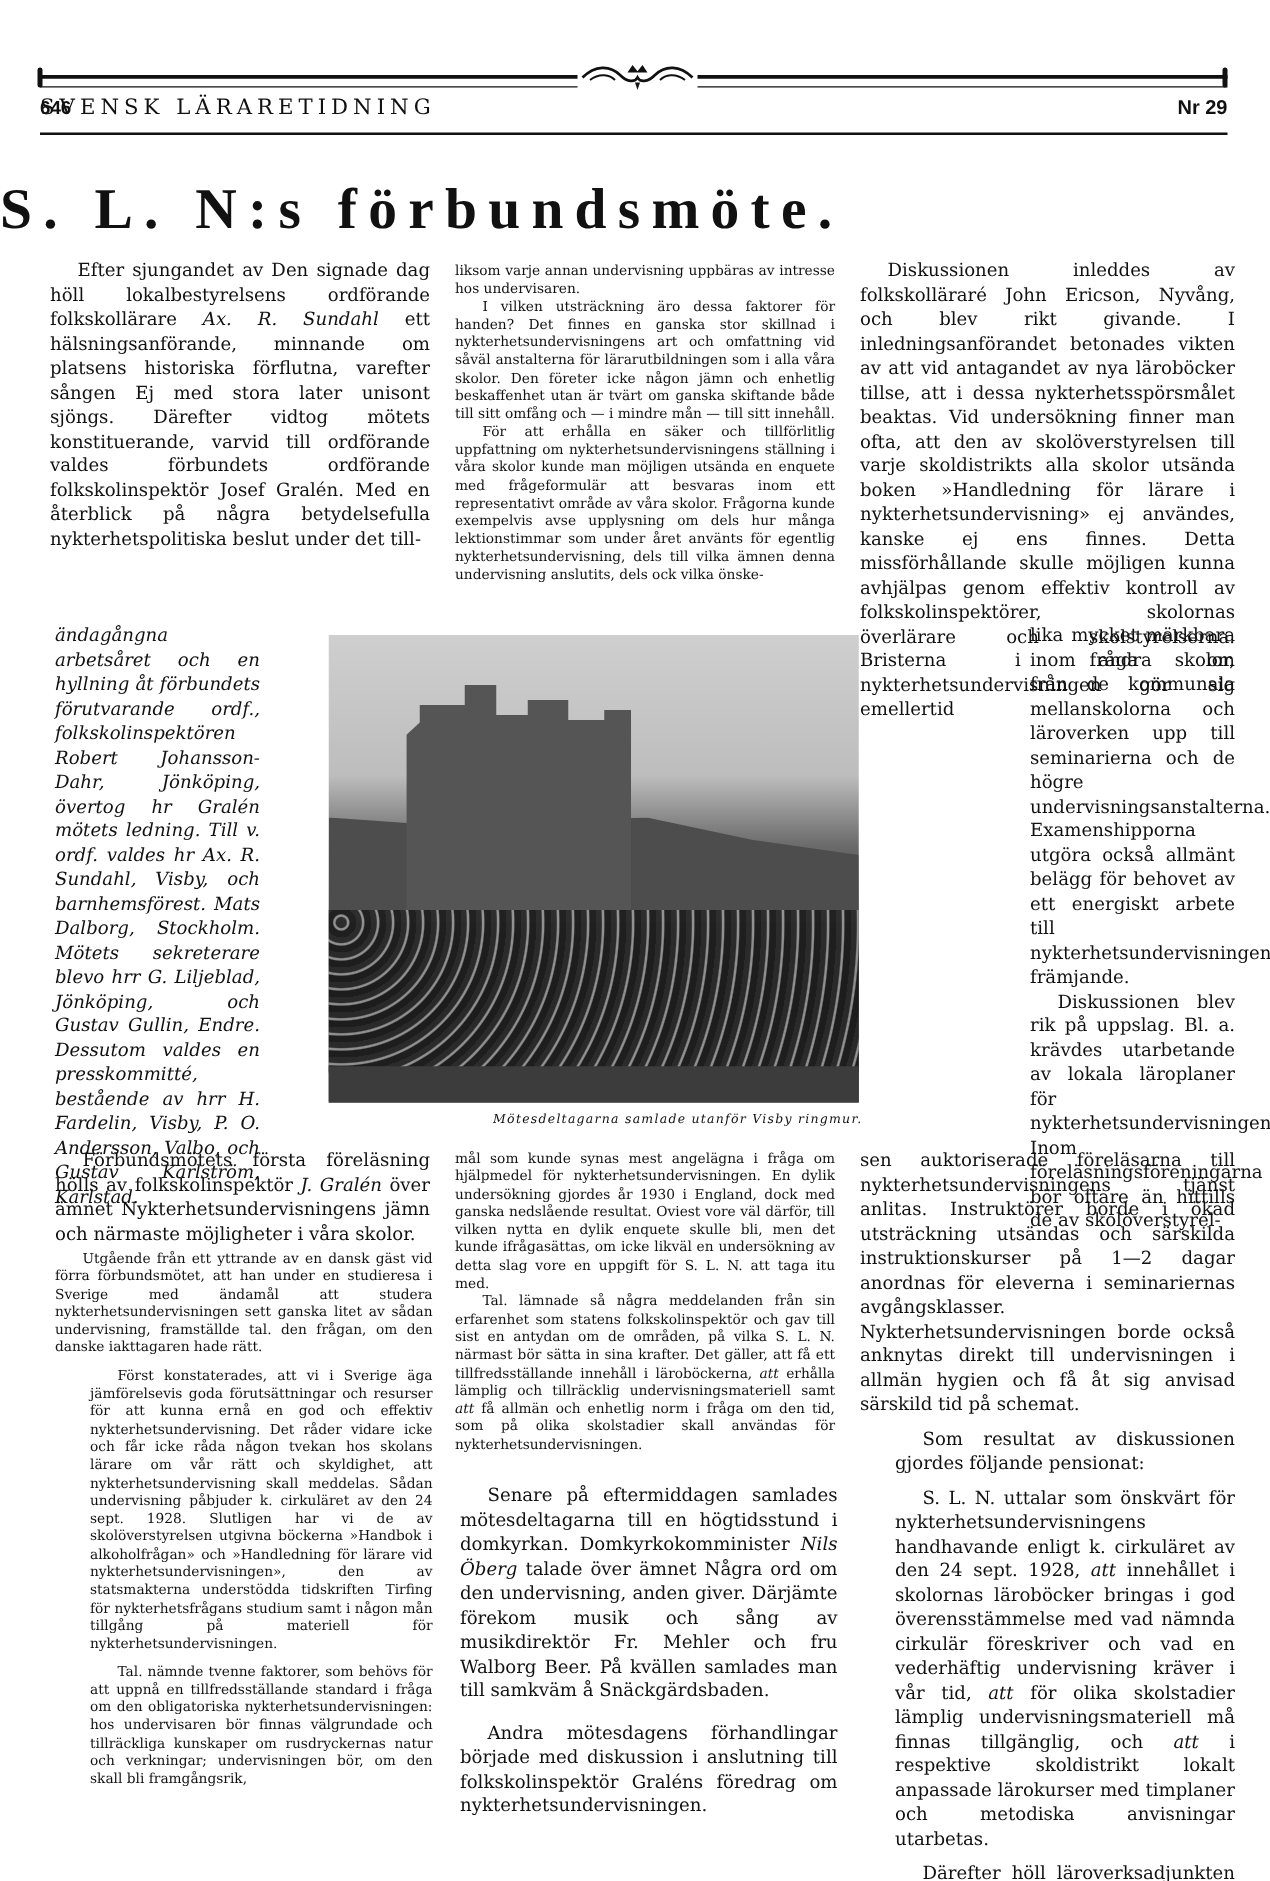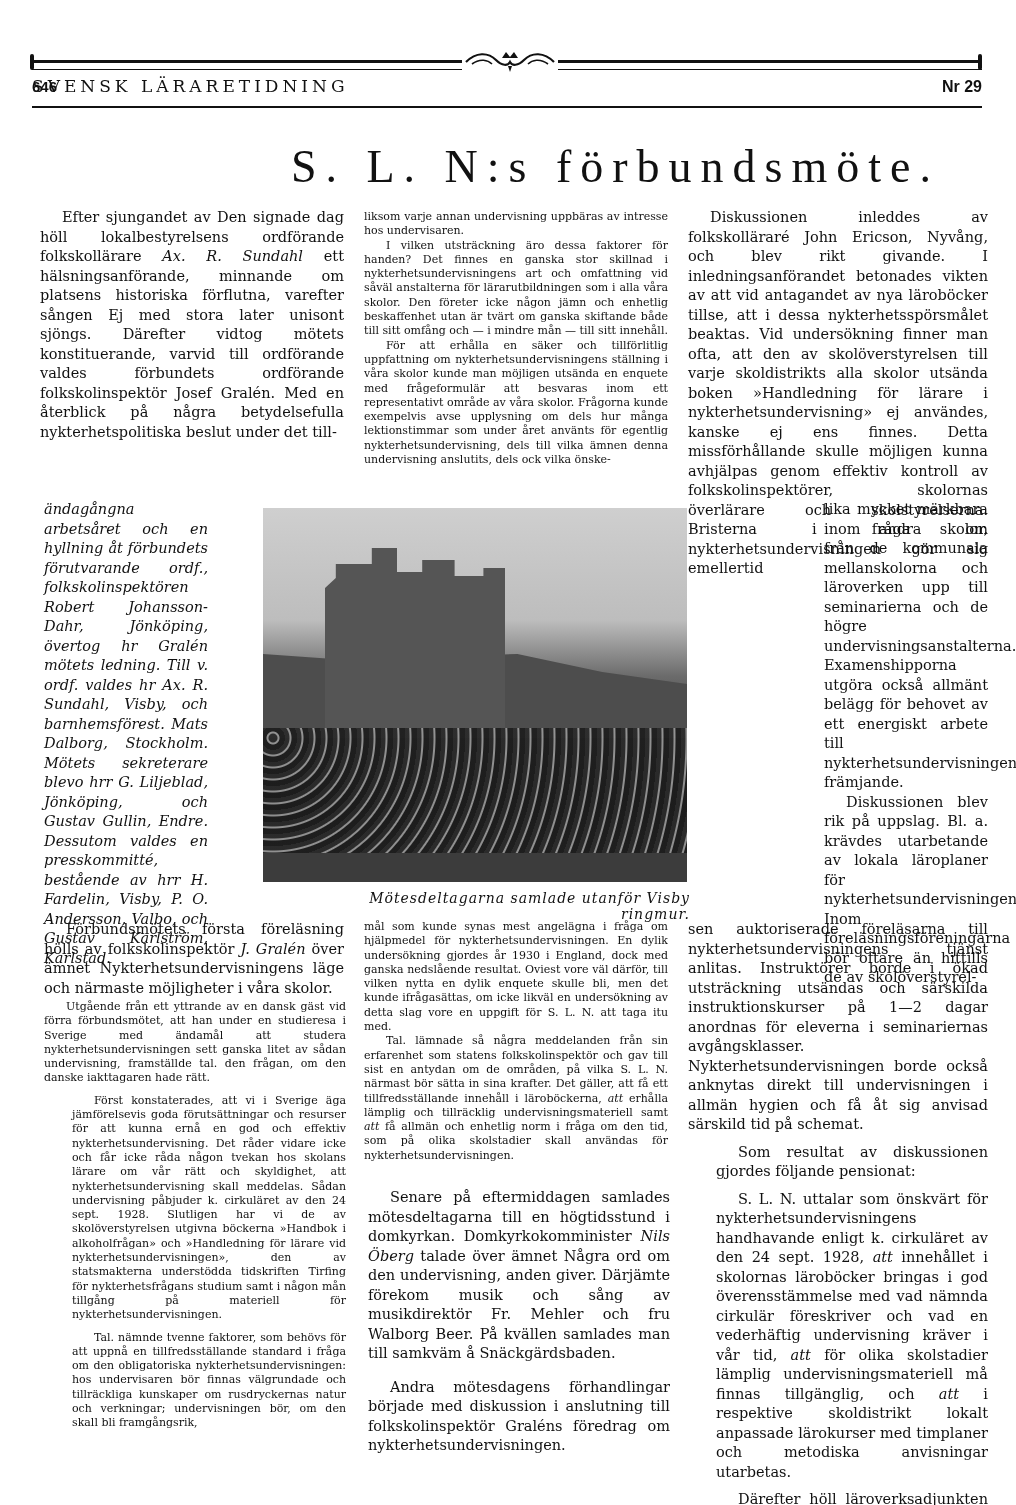--- a/index.html
+++ b/index.html
@@ -8,39 +8,39 @@
   .abs { position:absolute; }
   .topbar { left:32px; top:60px; width:950px; height:6px; border-top:3px solid #111; border-bottom:1px solid #111; }
   .topbar-endl { left:30px; top:54px; width:4px; height:16px; background:#111; border-radius:2px; }
   .topbar-endr { left:978px; top:54px; width:4px; height:16px; background:#111; border-radius:2px; }
   .ornament { left:462px; top:48px; width:96px; height:26px; background:#fff; }
   .runhead { left:32px; top:76px; width:950px; height:24px; font-size:15px; }
   .pageno { position:absolute; left:0; top:2px; font-family:"Liberation Sans", sans-serif; font-weight:bold; font-size:15px; }
   .journal { position:absolute; left:0; right:0; text-align:left; letter-spacing:4px; font-size:17px; font-family:"DejaVu Serif", serif; }
   .issue { position:absolute; right:0; top:2px; font-family:"Liberation Sans", sans-serif; font-weight:bold; font-size:16px; }
   .rule2 { left:32px; top:106px; width:950px; border-top:2px solid #111; }
-  .headline { left:0; top:140px; width:940px; text-align:right; font-size:46px; font-weight:normal;
+  .headline { left:0; top:140px; width:940px; text-align:left; font-size:46px; font-weight:bold;
               font-family:"Liberation Serif", serif; letter-spacing:9px; }
   .col { font-size:14.5px; line-height:19.5px; text-align:justify; }
   .small { font-size:11px; line-height:14.3px; text-align:justify; }
   .ind { text-indent:22px; }
   p { margin:0; }
   .gap { margin-top:8px;margin-left:28px; }
   .photo { left:263px; top:508px; width:424px; height:374px;
            background:
              linear-gradient(180deg, rgba(255,255,255,0) 0%, rgba(255,255,255,0) 55%, rgba(40,40,40,0.3) 100%),
              linear-gradient(180deg,#cfcfcf 0%, #bdbdbd 30%, #6b6b6b 45%, #3a3a3a 62%, #1e1e1e 80%, #4a4a4a 100%); }
   .tower { position:absolute; left:62px; top:20px; width:180px; height:200px; background:#555;
            clip-path: polygon(0 30%, 6% 25%, 6% 18%, 26% 18%, 26% 10%, 40% 10%, 40% 22%, 54% 22%, 54% 16%, 72% 16%, 72% 24%, 88% 24%, 88% 20%, 100% 20%, 100% 100%, 0 100%); }
   .wall { position:absolute; left:0; top:110px; width:424px; height:120px; background:#4d4d4d;
           clip-path: polygon(0 30%, 20% 35%, 60% 30%, 80% 45%, 100% 55%, 100% 100%, 0 100%); }
   .crowd { position:absolute; left:0; top:220px; width:424px; height:130px;
            background: repeating-radial-gradient(circle at 10px 10px, #2a2a2a 0 4px, #9a9a9a 5px 6px, #1c1c1c 7px 12px); opacity:0.9; }
   .grass { position:absolute; left:0; top:345px; width:424px; height:29px; background:#3c3c3c; }
-  .caption { left:320px; top:890px; width:370px; font-style:italic; font-size:14px; letter-spacing:1px; text-align:right; }
+  .caption { left:320px; top:890px; width:370px; font-style:italic; font-size:10px; letter-spacing:1px; text-align:right; }
   i, em { font-style:italic; }
 </style>
 </head>
 <body>
 
 <div class="abs topbar-endl"></div>
 <div class="abs topbar"></div>
 <div class="abs topbar-endr"></div>
 <div class="abs ornament">
   <svg width="96" height="26" viewBox="0 0 96 26">
@@ -59,21 +59,21 @@
 
 <div class="abs headline">S. L. N:s förbundsmöte.</div>
 
 <div class="abs col" style="left:40px; top:208px; width:304px;">
   <p class="ind"><span>Efter sjungandet av Den signade dag höll lokalbestyrelsens ordförande folkskollärare </span><i>Ax. R. Sundahl</i><span> ett hälsningsanförande, minnande om platsens historiska förflutna, varefter sången Ej med stora later unisont sjöngs. Därefter vidtog mötets konstituerande, varvid till ordförande valdes förbundets ordförande folkskolinspektör Josef Gralén. Med en återblick på några betydelsefulla nykterhetspolitiska beslut under det till-</span></p>
 </div>
 <div class="abs col" style="left:44px; top:500px; width:164px;font-style:italic;">
   <p>ändagångna arbetsåret och en hyllning åt förbundets förutvarande ordf., folkskolinspektören Robert Johansson-Dahr, Jönköping, övertog hr Gralén mötets ledning. Till v. ordf. valdes hr Ax. R. Sundahl, Visby, och barnhemsförest. Mats Dalborg, Stockholm. Mötets sekreterare blevo hrr G. Liljeblad, Jönköping, och Gustav Gullin, Endre. Dessutom valdes en presskommitté, bestående av hrr H. Fardelin, Visby, P. O. Andersson, Valbo, och Gustav Karlström, Karlstad.</p>
 </div>
 <div class="abs col" style="left:44px; top:920px; width:300px;">
-  <p class="ind"><span>Förbundsmötets första föreläsning hölls av folkskolinspektör </span><i>J. Gralén</i><span> över ämnet Nykterhetsundervisningens läge och närmaste möjligheter i våra skolor.</span></p>
+  <p class="ind"><span>Förbundsmötets första föreläsning hölls av folkskolinspektör </span><i>J. Gralén</i><span> över ämnet Nykterhetsundervisningens jämn och närmaste möjligheter i våra skolor.</span></p>
 </div>
 <div class="abs small" style="left:44px; top:1000px; width:302px;">
   <p class="ind">Utgående från ett yttrande av en dansk gäst vid förra förbundsmötet, att han under en studieresa i Sverige med ändamål att studera nykterhetsundervisningen sett ganska litet av sådan undervisning, framställde tal. den frågan, om den danske iakttagaren hade rätt.</p>
   <p class="ind gap">Först konstaterades, att vi i Sverige äga jämförelsevis goda förutsättningar och resurser för att kunna ernå en god och effektiv nykterhetsundervisning. Det råder vidare icke och får icke råda någon tvekan hos skolans lärare om vår rätt och skyldighet, att nykterhetsundervisning skall meddelas. Sådan undervisning påbjuder k. cirkuläret av den 24 sept. 1928. Slutligen har vi de av skolöverstyrelsen utgivna böckerna »Handbok i alkoholfrågan» och »Handledning för lärare vid nykterhetsundervisningen», den av statsmakterna understödda tidskriften Tirfing för nykterhetsfrågans studium samt i någon mån tillgång på materiell för nykterhetsundervisningen.</p>
   <p class="ind gap">Tal. nämnde tvenne faktorer, som behövs för att uppnå en tillfredsställande standard i fråga om den obligatoriska nykterhetsundervisningen: hos undervisaren bör finnas välgrundade och tillräckliga kunskaper om rusdryckernas natur och verkningar; undervisningen bör, om den skall bli framgångsrik,</p>
 </div>
 
 <div class="abs small" style="left:364px; top:210px; width:304px;">
   <p>liksom varje annan undervisning uppbäras av intresse hos undervisaren.</p>
   <p class="ind">I vilken utsträckning äro dessa faktorer för handen? Det finnes en ganska stor skillnad i nykterhetsundervisningens art och omfattning vid såväl anstalterna för lärarutbildningen som i alla våra skolor. Den företer icke någon jämn och enhetlig beskaffenhet utan är tvärt om ganska skiftande både till sitt omfång och — i mindre mån — till sitt innehåll.</p>

